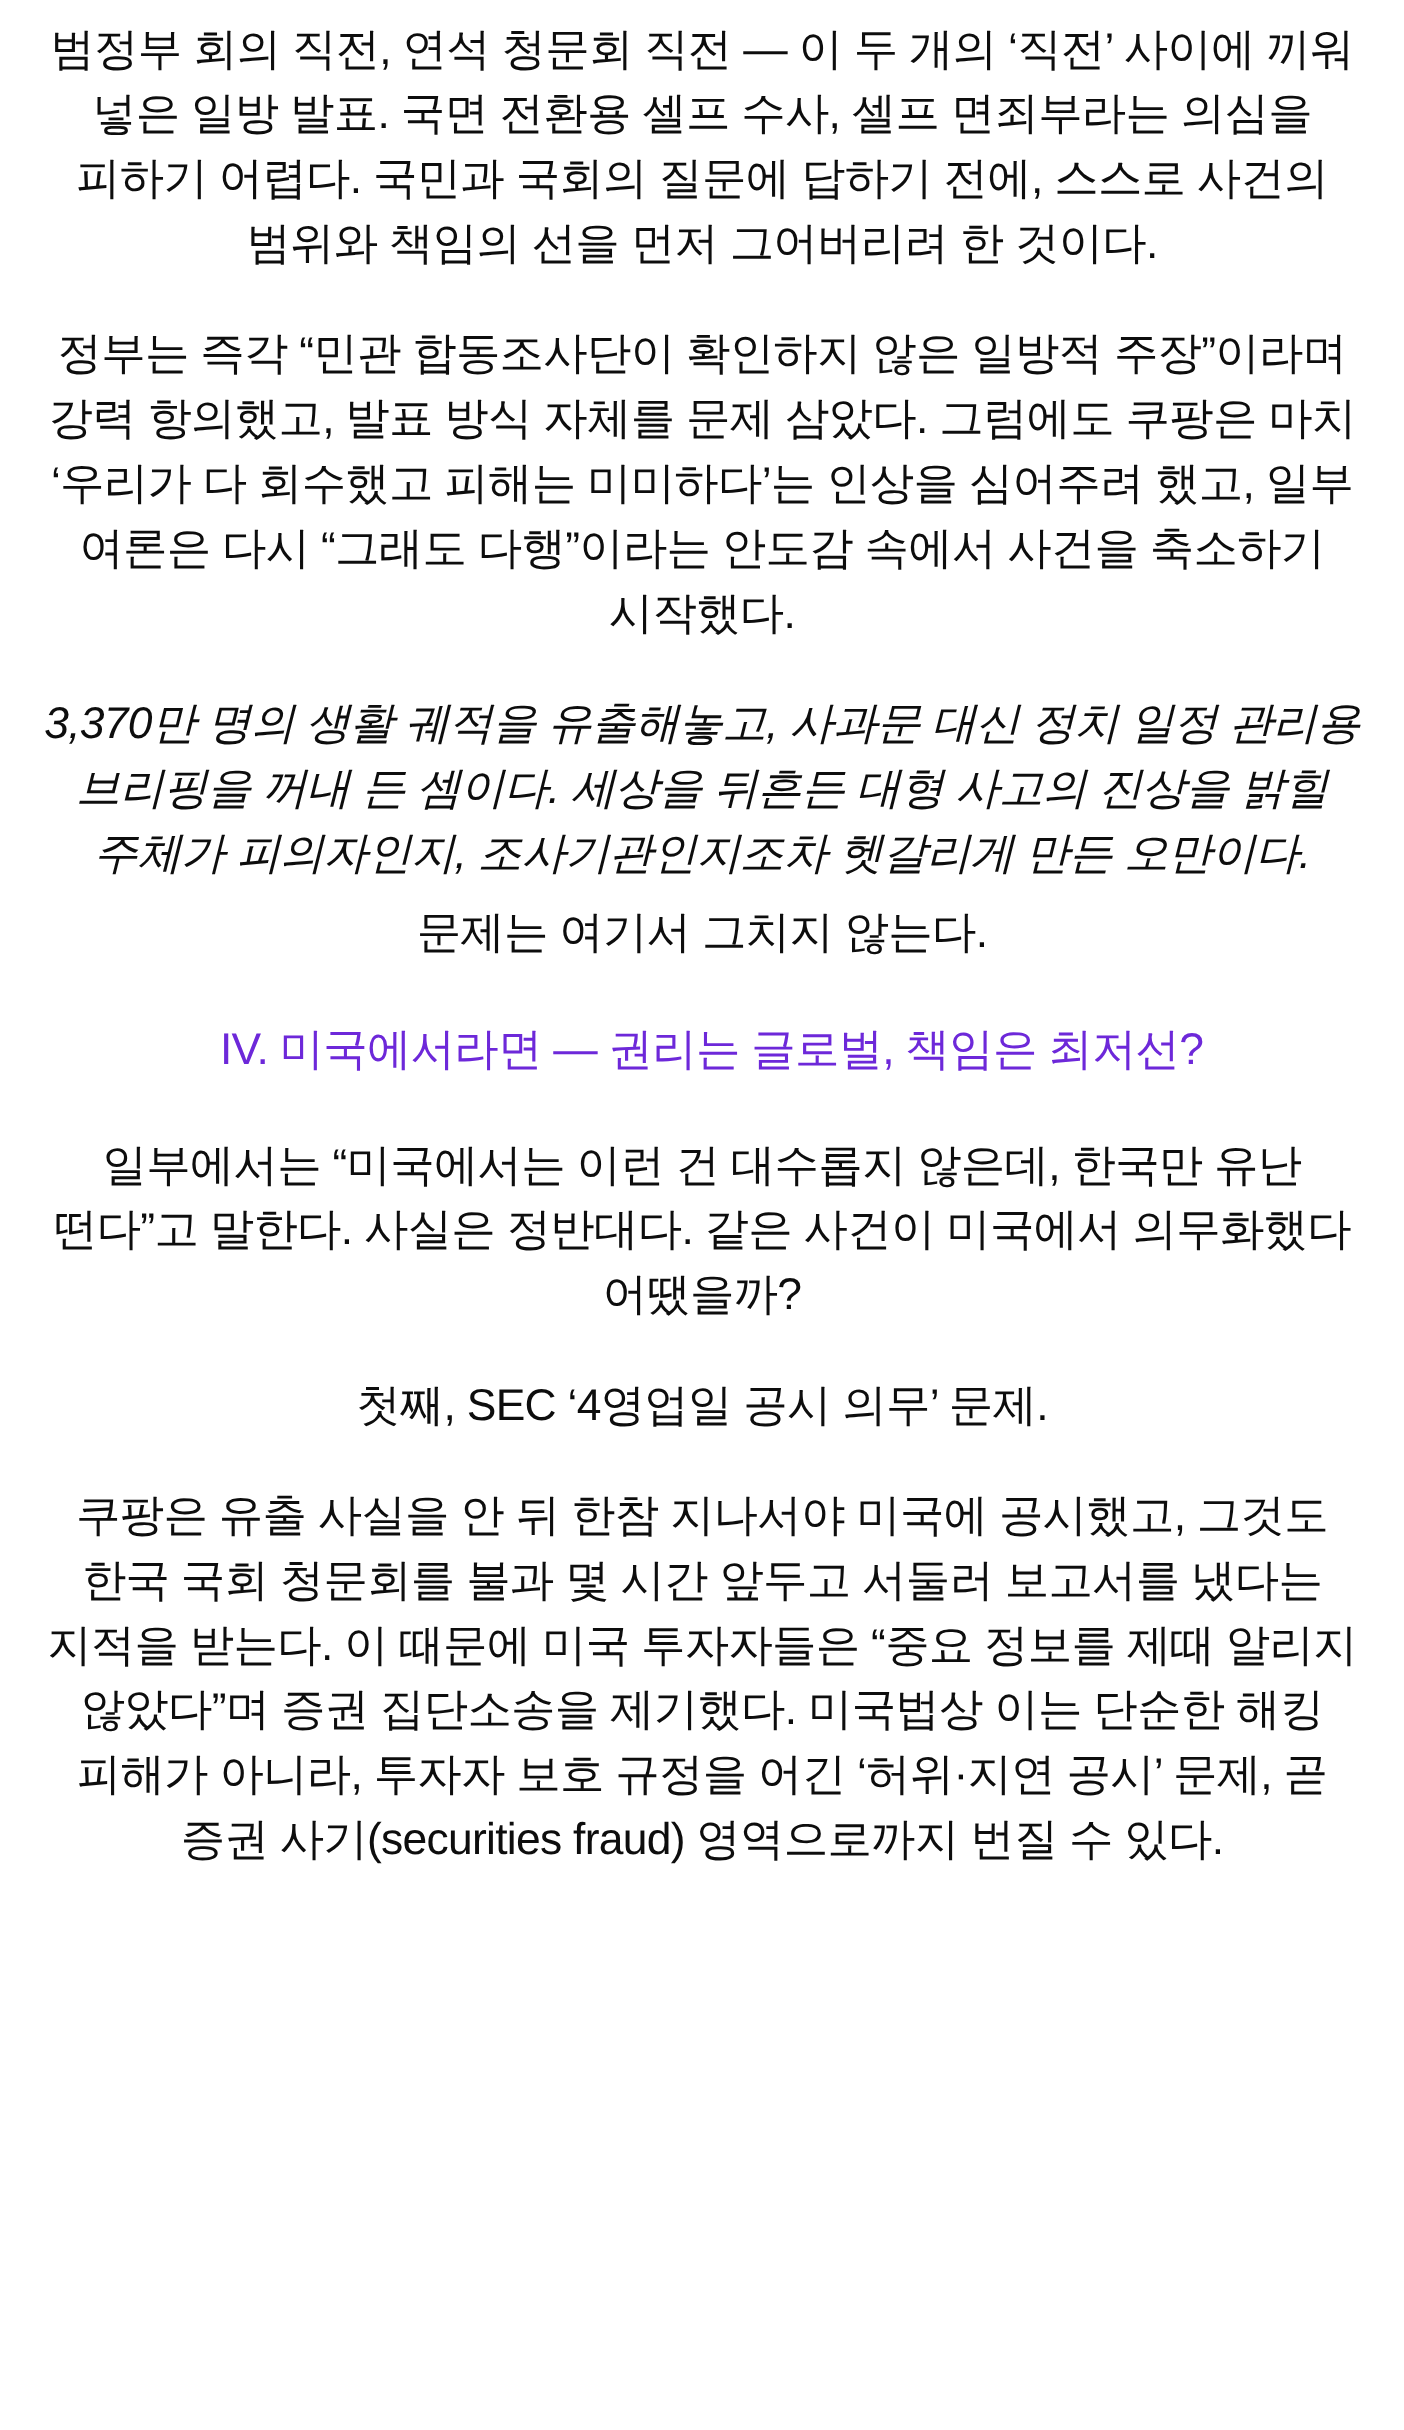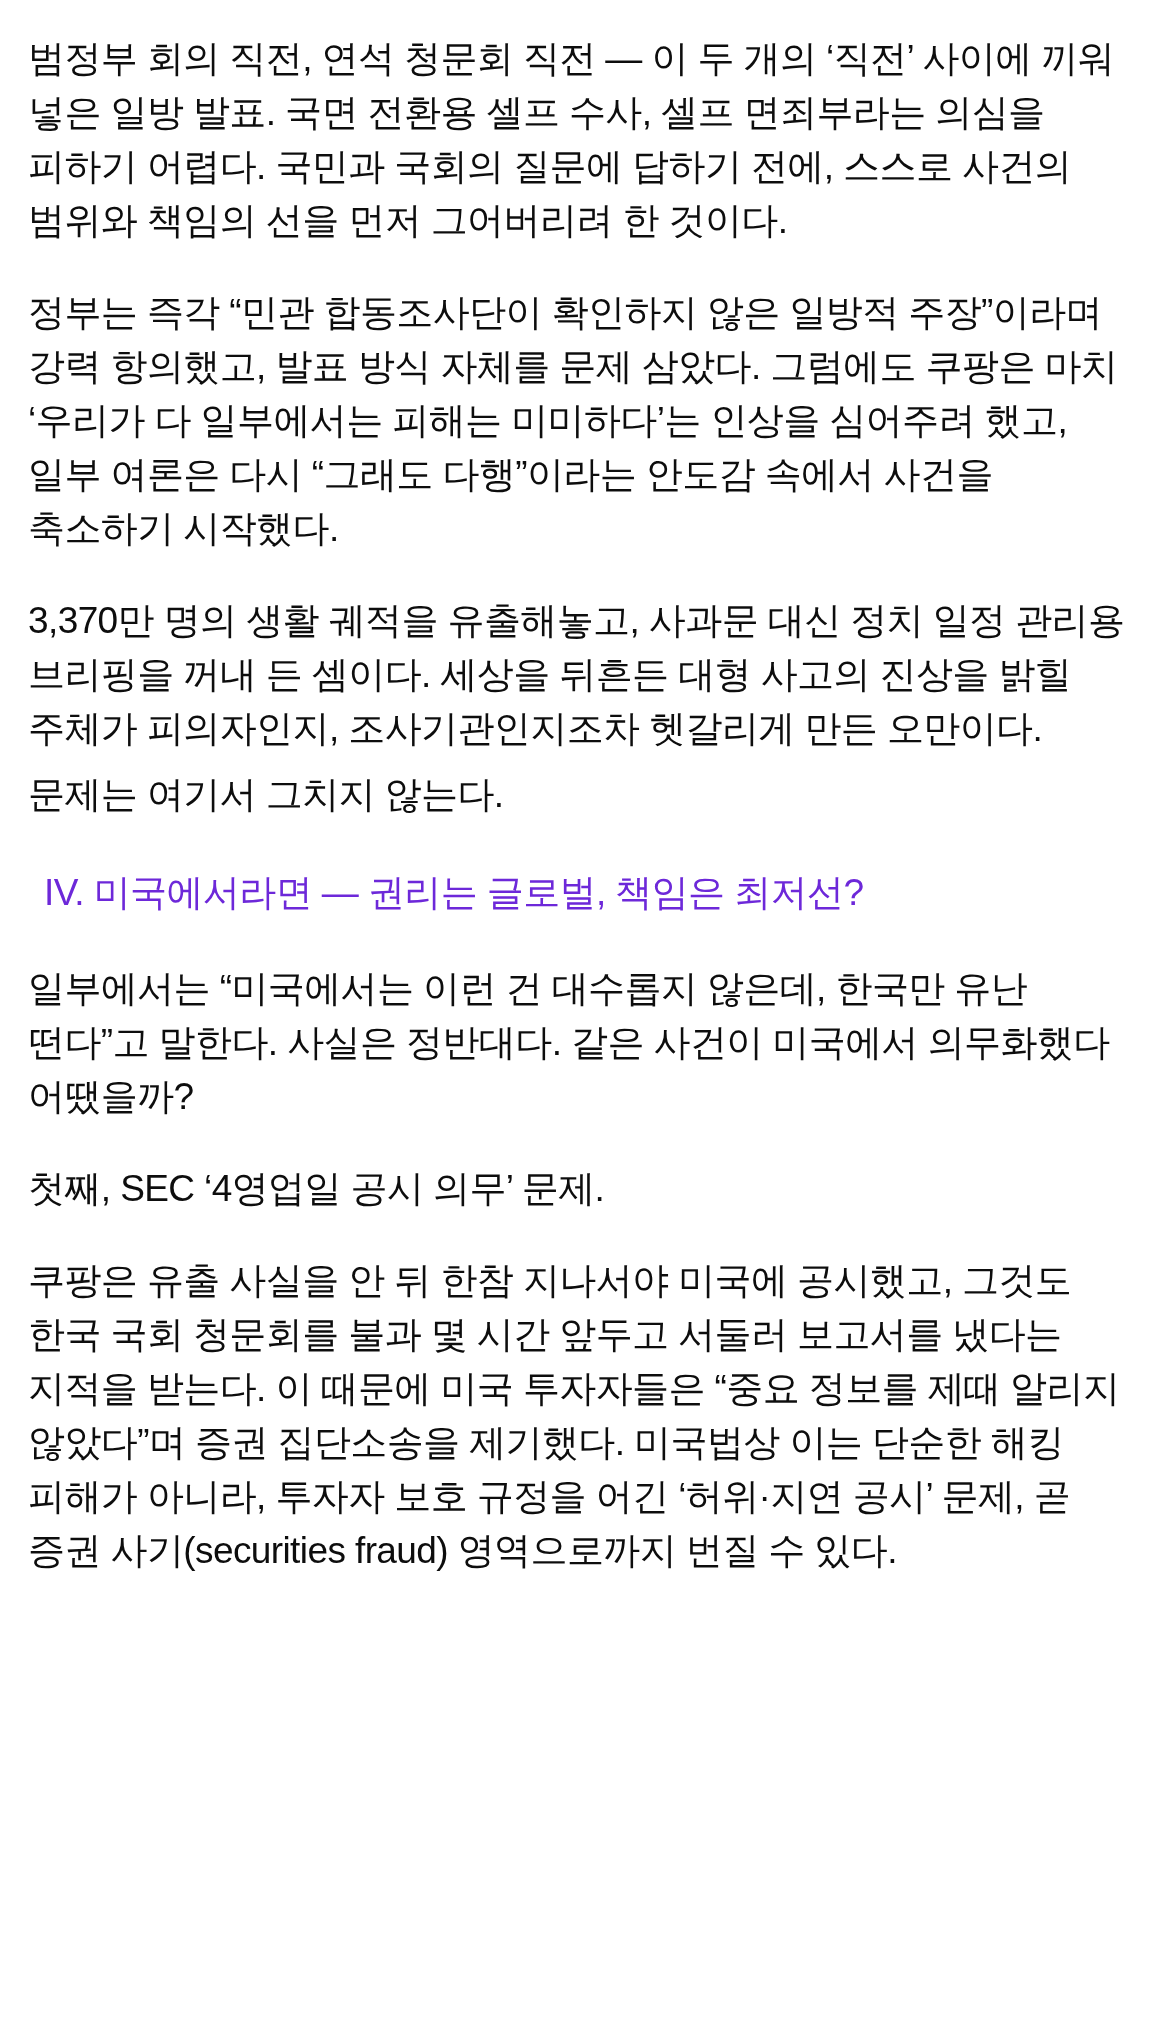--- a/index.html
+++ b/index.html
@@ -7,35 +7,37 @@
     padding: 0;
     background: #ffffff;
   }
   body {
     width: 1170px;
     min-height: 2025px;
     font-family: "Liberation Sans", "DejaVu Sans", sans-serif;
     color: #111111;
   }
   .article {
-    padding: 32px 28px 24px 28px;
+    padding: 14px 28px 24px 28px;
     box-sizing: border-box;
     width: 1170px;
+    text-align: center;
   }
   .para {
     font-size: 37px;
     line-height: 1.46;
     letter-spacing: -0.6px;
     color: #0d0d0d;
     margin: 0 0 38px 0;
     word-break: keep-all;
     white-space: pre-wrap;
   }
   .para.tight {
     margin-bottom: 12px;
+    font-style: italic;
   }
   .para.after-tight {
     margin-top: 12px;
     margin-bottom: 38px;
   }
   .heading {
     font-size: 37px;
     line-height: 1.46;
     letter-spacing: -0.6px;
     color: #6d28d9;
@@ -46,21 +48,21 @@
     white-space: pre-wrap;
   }
 </style>
 </head>
 <body>
 
 <div class="article">
 
   <p class="para">범정부 회의 직전, 연석 청문회 직전 — 이 두 개의 ‘직전’ 사이에 끼워 넣은 일방 발표. 국면 전환용 셀프 수사, 셀프 면죄부라는 의심을 피하기 어렵다. 국민과 국회의 질문에 답하기 전에, 스스로 사건의 범위와 책임의 선을 먼저 그어버리려 한 것이다.</p>
 
-  <p class="para">정부는 즉각 “민관 합동조사단이 확인하지 않은 일방적 주장”이라며 강력 항의했고, 발표 방식 자체를 문제 삼았다. 그럼에도 쿠팡은 마치 ‘우리가 다 일부에서는 피해는 미미하다’는 인상을 심어주려 했고, 일부 여론은 다시 “그래도 다행”이라는 안도감 속에서 사건을 축소하기 시작했다.</p>
+  <p class="para">정부는 즉각 “민관 합동조사단이 확인하지 않은 일방적 주장”이라며 강력 항의했고, 발표 방식 자체를 문제 삼았다. 그럼에도 쿠팡은 마치 ‘우리가 다 회수했고 피해는 미미하다’는 인상을 심어주려 했고, 일부 여론은 다시 “그래도 다행”이라는 안도감 속에서 사건을 축소하기 시작했다.</p>
 
   <p class="para tight">3,370만 명의 생활 궤적을 유출해놓고, 사과문 대신 정치 일정 관리용 브리핑을 꺼내 든 셈이다. 세상을 뒤흔든 대형 사고의 진상을 밝힐 주체가 피의자인지, 조사기관인지조차 헷갈리게 만든 오만이다.</p>
 
   <p class="para after-tight">문제는 여기서 그치지 않는다.</p>
 
   <h2 class="heading">IV. 미국에서라면 — 권리는 글로벌, 책임은 최저선?</h2>
 
   <p class="para">일부에서는 “미국에서는 이런 건 대수롭지 않은데, 한국만 유난 떤다”고 말한다. 사실은 정반대다. 같은 사건이 미국에서 의무화했다 어땠을까?</p>
 
   <p class="para">첫째, SEC ‘4영업일 공시 의무’ 문제.</p>

